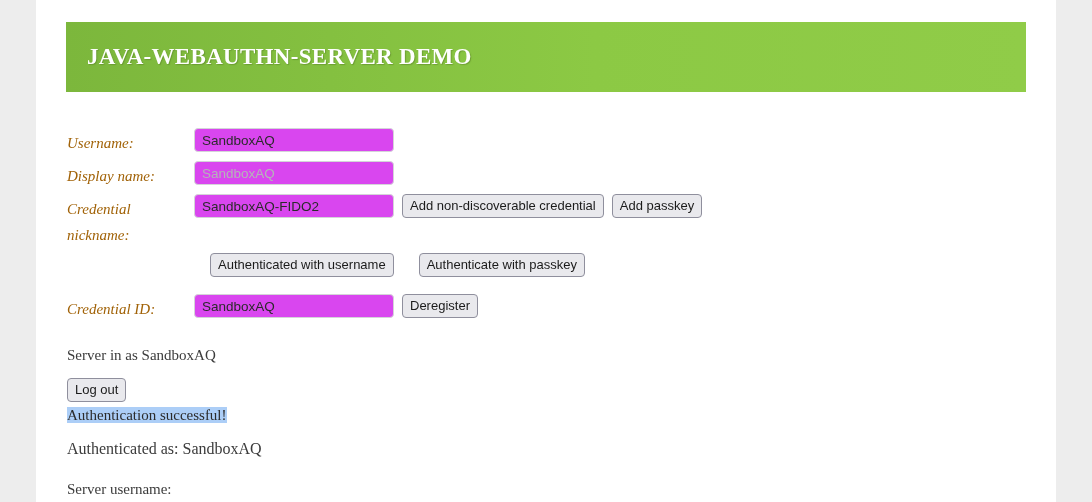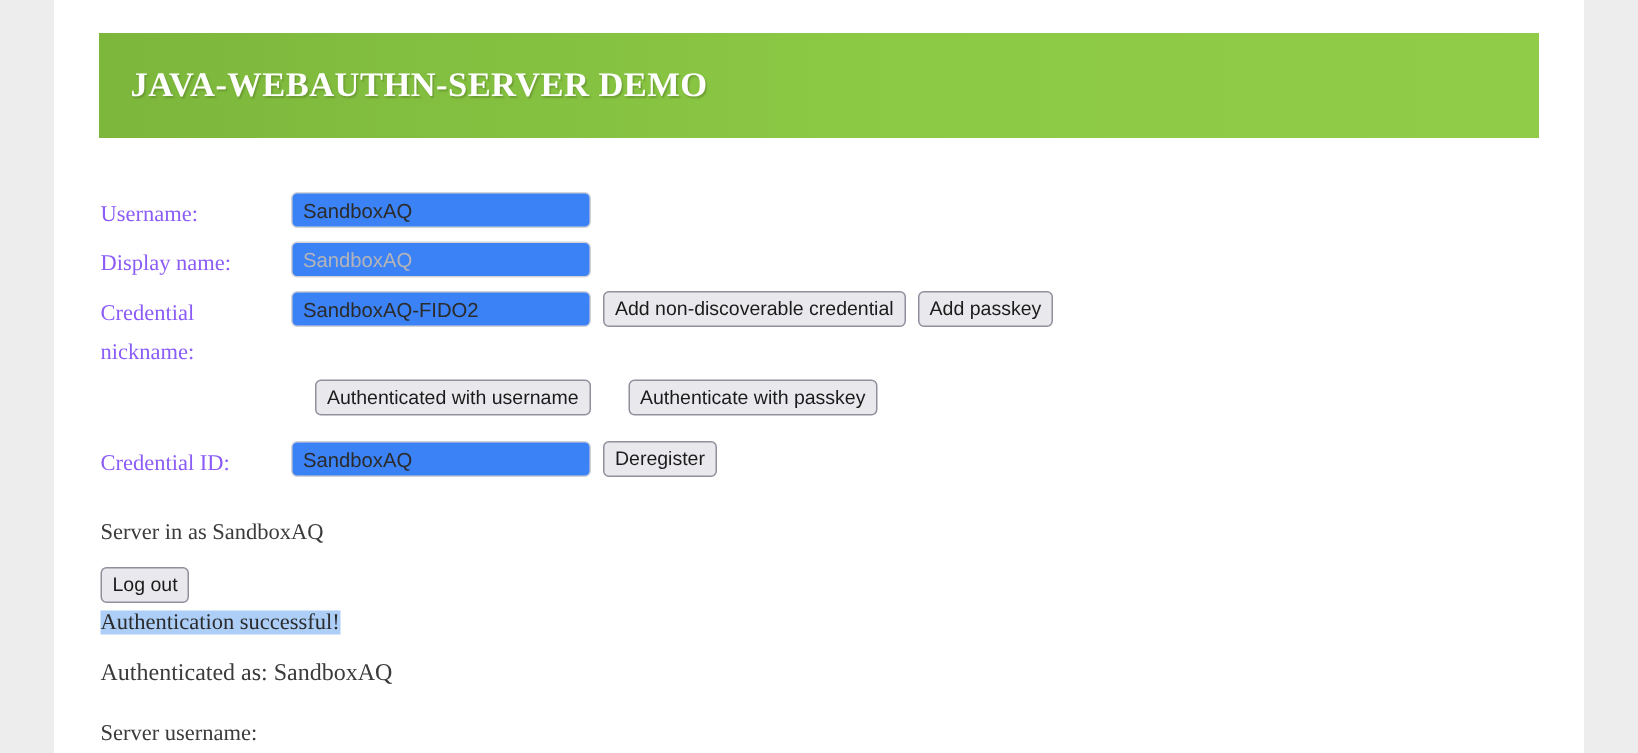--- a/index.html
+++ b/index.html
@@ -48,32 +48,33 @@
   }
   .form-row {
     display: flex;
     align-items: flex-start;
     margin-bottom: 5px;
   }
   .field-label {
     width: 127px;
     flex: 0 0 127px;
     font-size: 15px;
-    color: #8b5cf6;
+    color: #a16207;
     line-height: 26px;
     padding-top: 2px;
     font-family: "Liberation Serif", "DejaVu Serif", serif;
+    font-style: italic;
   }
   .text-input {
     width: 200px;
     height: 24px;
     box-sizing: border-box;
     border: 1px solid #d4d4d8;
     border-radius: 4px;
-    background: #3b82f6;
+    background: #d946ef;
     padding: 2px 7px;
     font-family: "Liberation Sans", "DejaVu Sans", sans-serif;
     font-size: 13.5px;
     color: #2b2b2b;
     outline: none;
   }
   .text-input::placeholder {
     color: #b4b4b8;
   }
   .btn {

